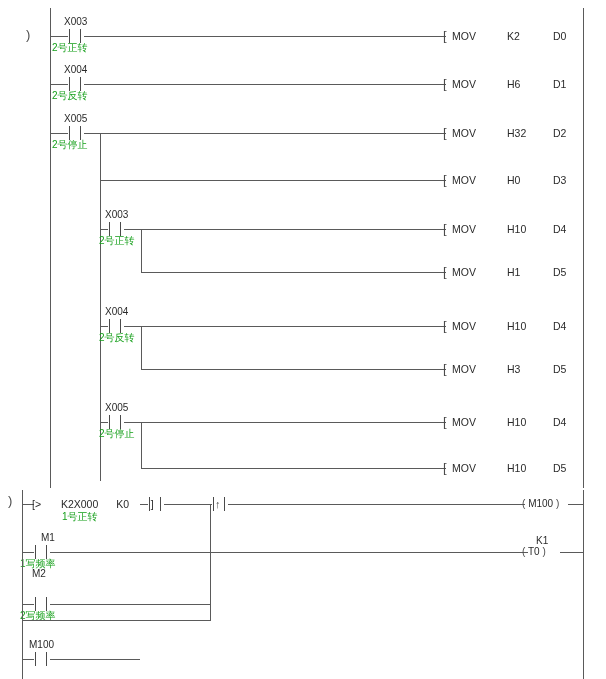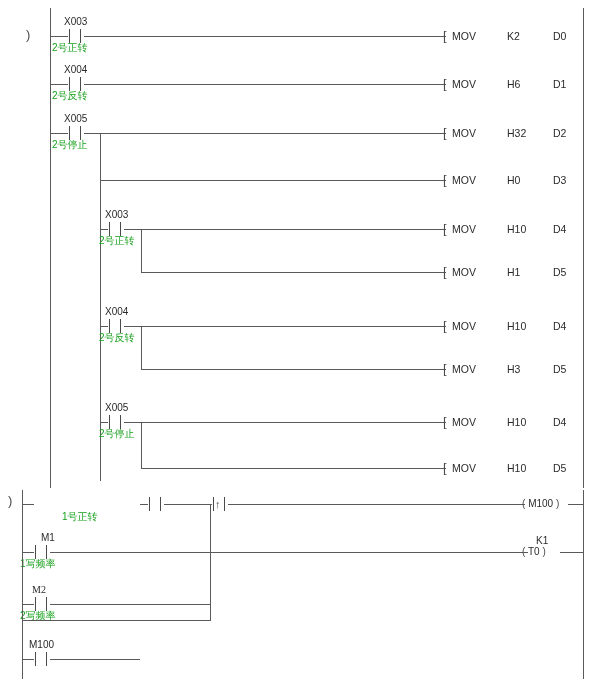--- a/index.html
+++ b/index.html
@@ -278,20 +278,29 @@
     <span class="op">MOV</span>
     <span class="a1">H10</span>
     <span class="a2">D5</span>
   </div>
 
   <div class="rail" style="left:22px; top:490px; height:189px;"></div>
   <div class="rail" style="left:583px; top:490px; height:189px;"></div>
   <div class="brkchar" style="left:8px; top:494px;">)</div>
 
   <div class="wire h" style="left:22px; top:504px; width:12px;"></div>
+  <div class="cmp" style="left:32px; top:497px;">
+    <span>[&gt;</span>
+    <span style="display:inline-block;width:14px;"></span>
+    <span>K2X000</span>
+    <span style="display:inline-block;width:12px;"></span>
+    <span>K0</span>
+    <span style="display:inline-block;width:16px;"></span>
+    <span>]</span>
+  </div>
   <div class="lbl cn" style="left:62px; top:511px;">1号正转</div>
 
   <div class="wire h" style="left:140px; top:504px; width:8px;"></div>
   <div class="contact" style="left:146px; top:497px;">
     <div class="bar left"></div>
     <div class="bar right"></div>
   </div>
   <div class="wire h" style="left:164px; top:504px; width:48px;"></div>
 
   <div class="pulse" style="left:210px; top:497px;">
@@ -324,21 +333,21 @@
     <span>T0</span>
     <span class="pr">)</span>
   </div>
   <div class="wire h" style="left:560px; top:552px; width:23px;"></div>
 
   <div class="wire h" style="left:22px; top:604px; width:12px;"></div>
   <div class="contact" style="left:32px; top:597px;">
     <div class="bar left"></div>
     <div class="bar right"></div>
   </div>
-  <div class="lbl" style="left:32px; top:584px;font-family:Liberation Serif, serif;">M2</div>
+  <div class="lbl" style="left:32px; top:568px;">M2</div>
   <div class="lbl cn" style="left:20px; top:610px;">2写频率</div>
   <div class="wire h" style="left:50px; top:604px; width:161px;"></div>
 
   <div class="wire v" style="left:22px; top:504px; height:155px;"></div>
   <div class="wire h" style="left:22px; top:620px; width:189px;"></div>
 
   <div class="wire h" style="left:22px; top:659px; width:12px;"></div>
   <div class="contact" style="left:32px; top:652px;">
     <div class="bar left"></div>
     <div class="bar right"></div>

